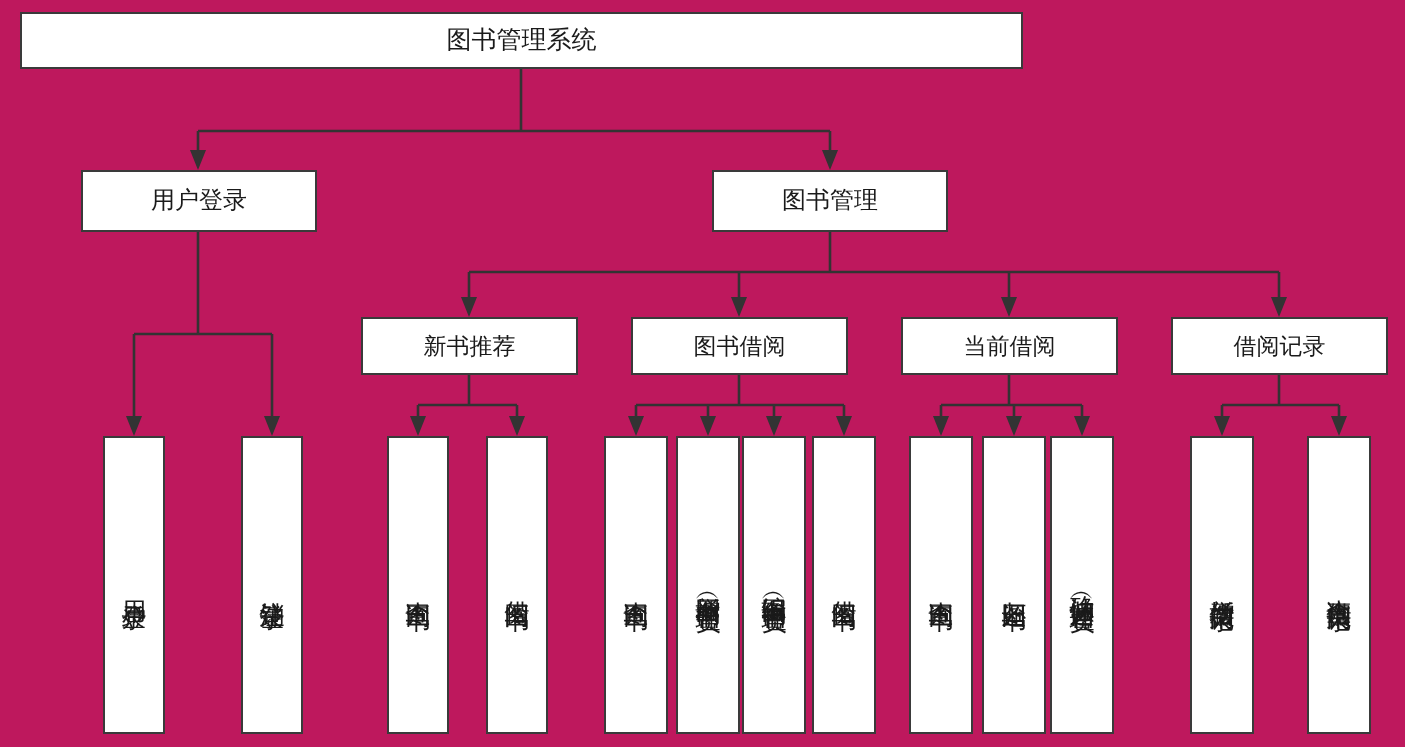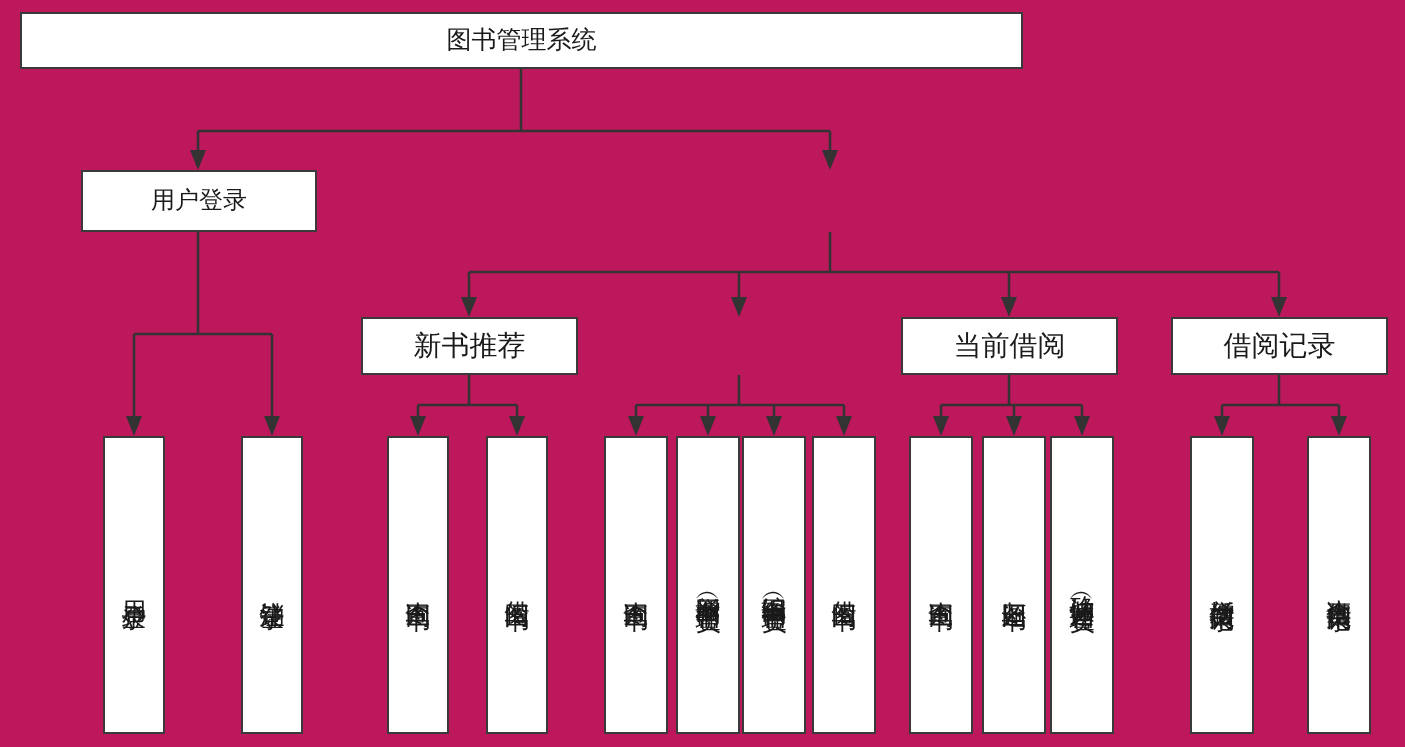--- a/index.html
+++ b/index.html
@@ -31,21 +31,21 @@
     text-align: center;
     line-height: 1.15;
   }
   .node.root {
     font-size: 25px;
   }
   .node.level1 {
     font-size: 24px;
   }
   .node.level2 {
-    font-size: 28px;
+    font-size: 23px;
   }
   
   .node.leaf {
     font-size: 25px;
     writing-mode: vertical-rl;
     text-orientation: upright;
     letter-spacing: 2px;
     padding: 6px 0;
     line-height: 1.0;
   }
@@ -169,25 +169,31 @@
   </svg>
 
   <div class="node root" style="left:20px; top:12px; width:1003px; height:57px;">
     <span>图书管理系统</span>
   </div>
 
   <div class="node level1" style="left:81px; top:170px; width:236px; height:62px;">
     <span>用户登录</span>
   </div>
 
+  <div class="node level1" style="left:712px; top:170px; width:236px; height:62px;">
+    <span>图书管理</span>
+  </div>
 
   <div class="node level2" style="left:361px; top:317px; width:217px; height:58px;">
     <span>新书推荐</span>
   </div>
 
+  <div class="node level2" style="left:631px; top:317px; width:217px; height:58px;">
+    <span>图书借阅</span>
+  </div>
 
   <div class="node level2" style="left:1171px; top:317px; width:217px; height:58px;">
     <span>借阅记录</span>
   </div>
 
   <div class="node level2" style="left:901px; top:317px; width:217px; height:58px;">
     <span>当前借阅</span>
   </div>
 
   <div class="node leaf" style="left:103px; top:436px; width:62px; height:298px;">

